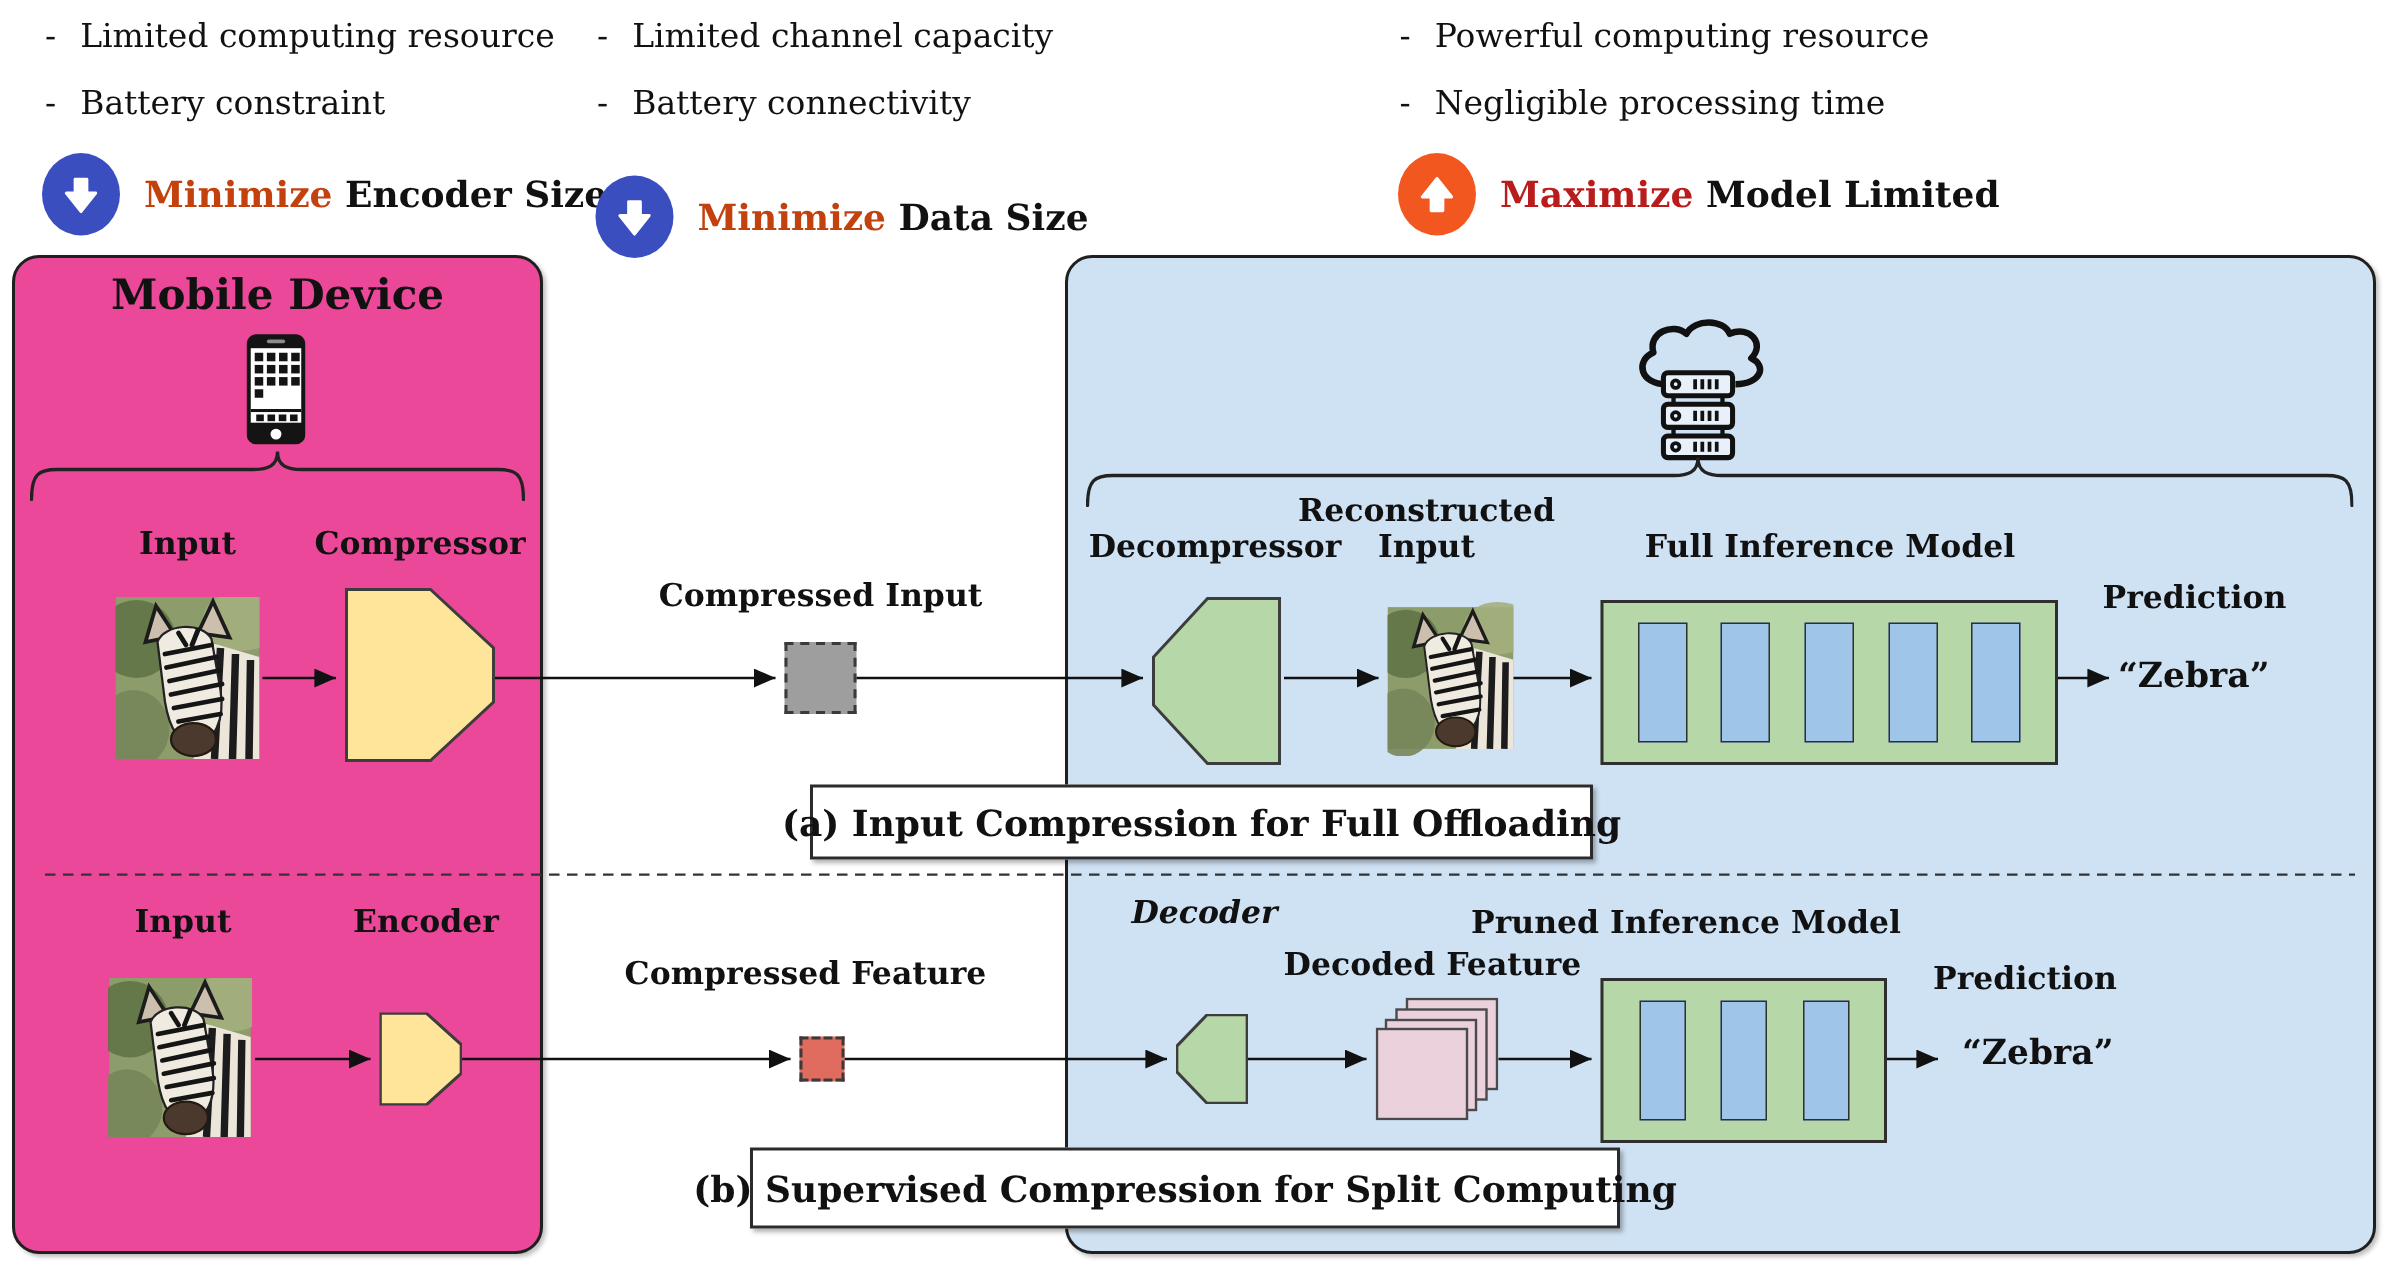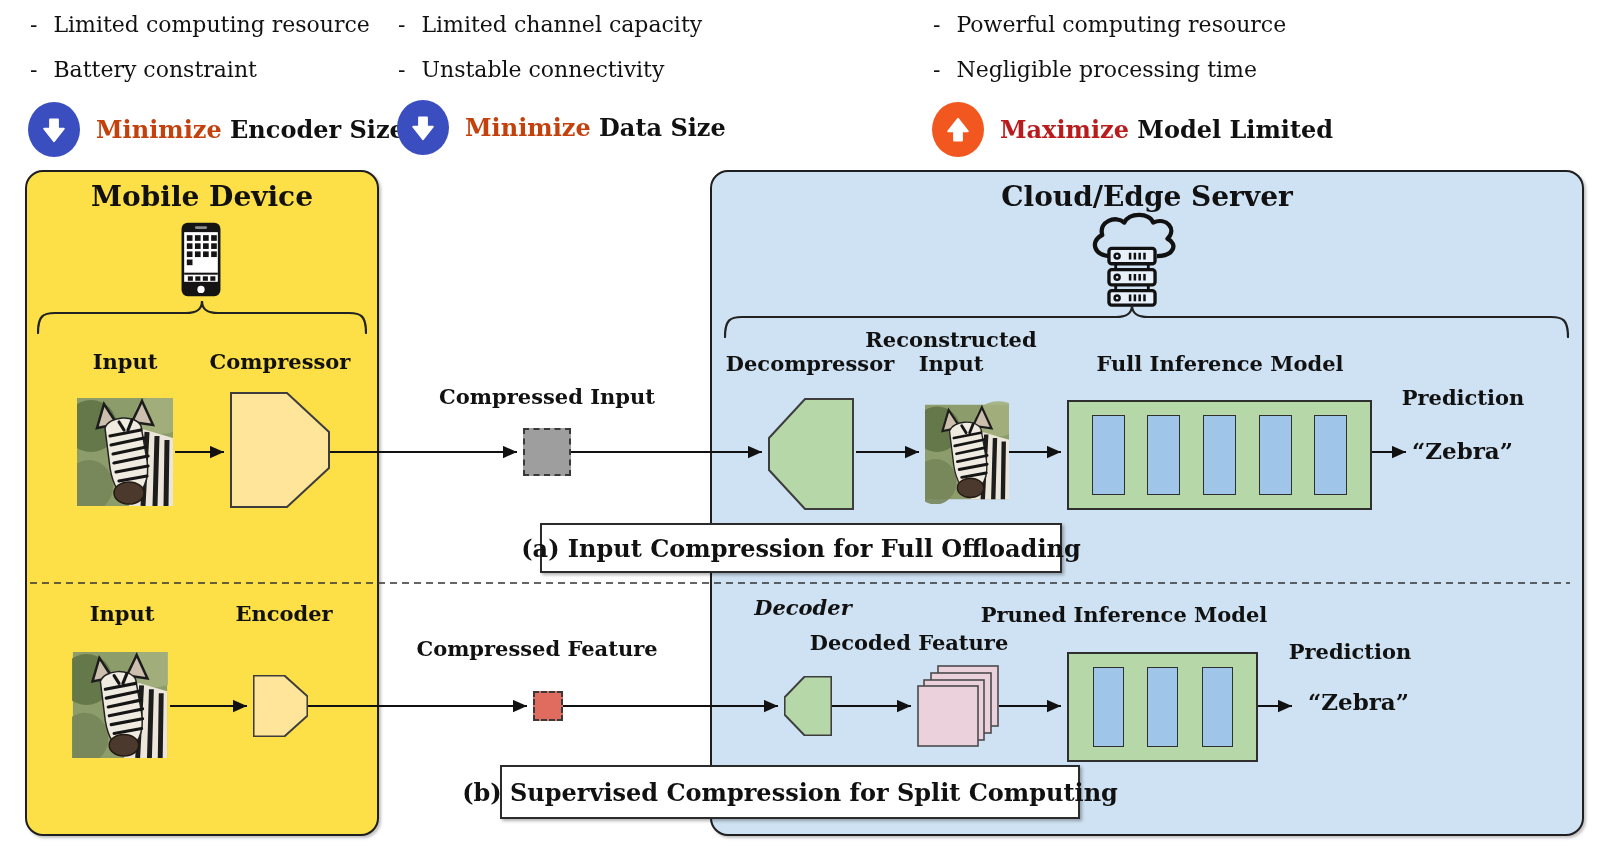--- a/index.html
+++ b/index.html
@@ -12,21 +12,21 @@
   .badge{width:52px;height:55px;border-radius:50%;display:flex;align-items:center;justify-content:center;flex:0 0 auto;}
   .badge.blue{background:#3b4ec0;}
   .badge.orange{background:#f1571f;}
   .goal-text{font-size:24px;font-weight:bold;white-space:nowrap;}
   .verb-blue{color:#c2410c;}
   .verb-orange{color:#b91c1c;margin-top:27px;}
 
   
   .panel{position:absolute;top:170px;height:662px;border:2px solid #1f1f1f;border-radius:18px;
          box-shadow:2px 2px 3px rgba(0,0,0,0.25);}
-  .panel.mobile{left:25px;width:350px;background:#fde047;}
+  .panel.mobile{left:8px;width:350px;background:#ec4899;}
   .panel.comm{left:393px;width:307px;background:#d9ead3;}
   .panel.server{left:710px;width:870px;background:#cfe2f3;}
   .panel-title{position:absolute;top:8px;left:0;width:100%;text-align:center;font-size:28px;font-weight:bold;}
   .panel-icon{position:absolute;}
   .brace{position:absolute;}
 
   
   .comp-label{position:absolute;transform:translateX(-50%);font-size:21px;font-weight:bold;
               text-align:center;white-space:nowrap;line-height:1.15;}
   .comp-label.wrap{white-space:normal;width:180px;}
@@ -102,23 +102,23 @@
       <span>Encoder Size</span>
     </span>
   </div>
 
   <div class="bullet" style="left:398px;top:12px;">
     <span>-</span>
     <span>Limited channel capacity</span>
   </div>
   <div class="bullet" style="left:398px;top:57px;">
     <span>-</span>
-    <span>Unstable connectivity</span>
-  </div>
-  <div class="goal-row" style="left:397px;top:100px;">
+    <span>Battery connectivity</span>
+  </div>
+  <div class="goal-row" style="left:397px;top:117px;">
     <span class="badge blue">
       <svg width="34" height="36" viewBox="0 0 52 54">
         <polygon points="20,11 32,11 32,25 41,25 26,44 11,25 20,25" fill="#fff" stroke="#fff" stroke-width="3" stroke-linejoin="round"></polygon>
       </svg>
     </span>
     <span class="goal-text">
       <span class="verb-blue">Minimize</span>
       <span>Data Size</span>
     </span>
   </div>
@@ -173,21 +173,20 @@
       </g>
       <circle cx="20" cy="66.5" r="3.6" fill="#ffffff"></circle>
     </svg>
     <svg class="brace" style="left:10px;top:128px;" width="330" height="34" viewBox="0 0 330 34">
       <path d="M 1,33 C 1,16 6,13 18,13 L 149,13 C 158,13 165,11 165,1 C 165,11 172,13 181,13 L 312,13 C 324,13 329,16 329,33" fill="none" stroke="#222" stroke-width="2.2" stroke-linecap="round"></path>
     </svg>
   </div>
 
 
   <div class="panel server">
-    <div class="panel-title">Cloud/Edge Server</div>
     <svg class="panel-icon" style="left:372px;top:38px;" width="96" height="98" viewBox="0 0 100 98">
       <path d="M 28,46 C 10,46 6,30 19,24 C 15,10 33,3 42,11 C 48,0 68,1 72,11 C 86,5 97,18 87,28 C 98,33 94,46 76,46" fill="none" stroke="#111" stroke-width="4.5" stroke-linejoin="round"></path>
       <g>
         <rect x="26" y="38" width="48" height="16" rx="3" fill="#e8f1fa" stroke="#111" stroke-width="3.5"></rect>
         <rect x="26" y="60" width="48" height="16" rx="3" fill="#e8f1fa" stroke="#111" stroke-width="3.5"></rect>
         <rect x="26" y="82" width="48" height="15" rx="3" fill="#e8f1fa" stroke="#111" stroke-width="3.5"></rect>
         <g stroke="#111" stroke-width="3">
             <path d="M 33,54 L 33,60"></path>
             <path d="M 67,54 L 67,60"></path>
             <path d="M 33,76 L 33,82"></path>
@@ -256,21 +255,21 @@
   </svg>
 
   <div class="comp-label" style="left:537px;top:637px;">Compressed Feature</div>
   <div class="sq red" style="left:533px;top:691px;width:30px;height:30px;"></div>
 
   <div class="comp-label" style="left:803px;top:596px;font-style:italic;">Decoder</div>
   <svg class="shape" style="left:784px;top:676px;" width="48" height="60" viewBox="0 0 86 112" preserveAspectRatio="none">
     <polygon points="85,1 37,1 1,40 1,72 37,111 85,111" fill="#b6d7a8" stroke="#3d3d3d" stroke-width="2" vector-effect="non-scaling-stroke"></polygon>
   </svg>
 
-  <div class="comp-label" style="left:909px;top:631px;">Decoded Feature</div>
+  <div class="comp-label" style="left:955px;top:631px;">Decoded Feature</div>
   <svg class="shape" style="left:917px;top:665px;" width="82" height="82" viewBox="0 0 82 82">
     <g stroke="#4a4a4a" stroke-width="1.6" fill="#ead1dc">
       <rect x="21" y="1" width="60" height="60"></rect>
       <rect x="14" y="8" width="60" height="60"></rect>
       <rect x="7" y="15" width="60" height="60"></rect>
       <rect x="1" y="21" width="60" height="60"></rect>
     </g>
   </svg>
 
   <div class="comp-label" style="left:1124px;top:603px;">Pruned Inference Model</div>

